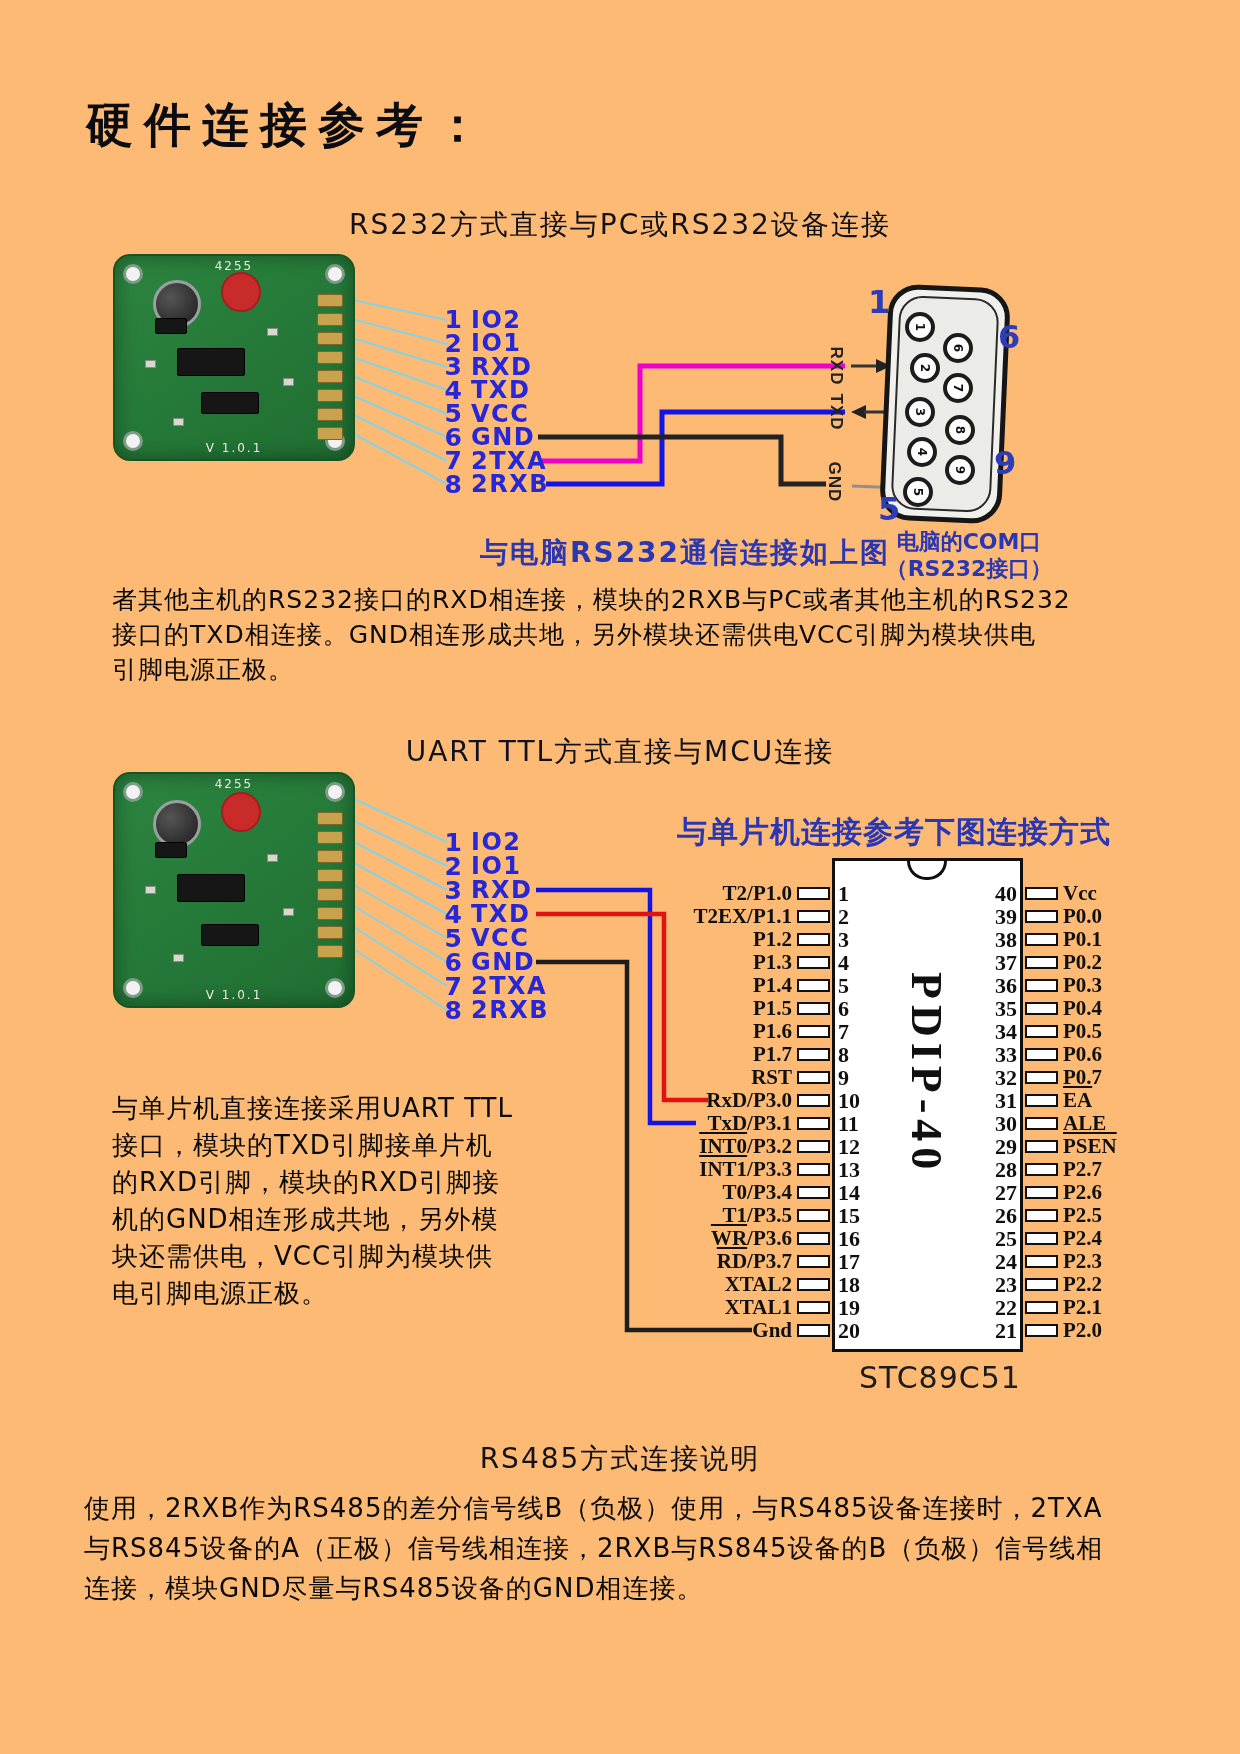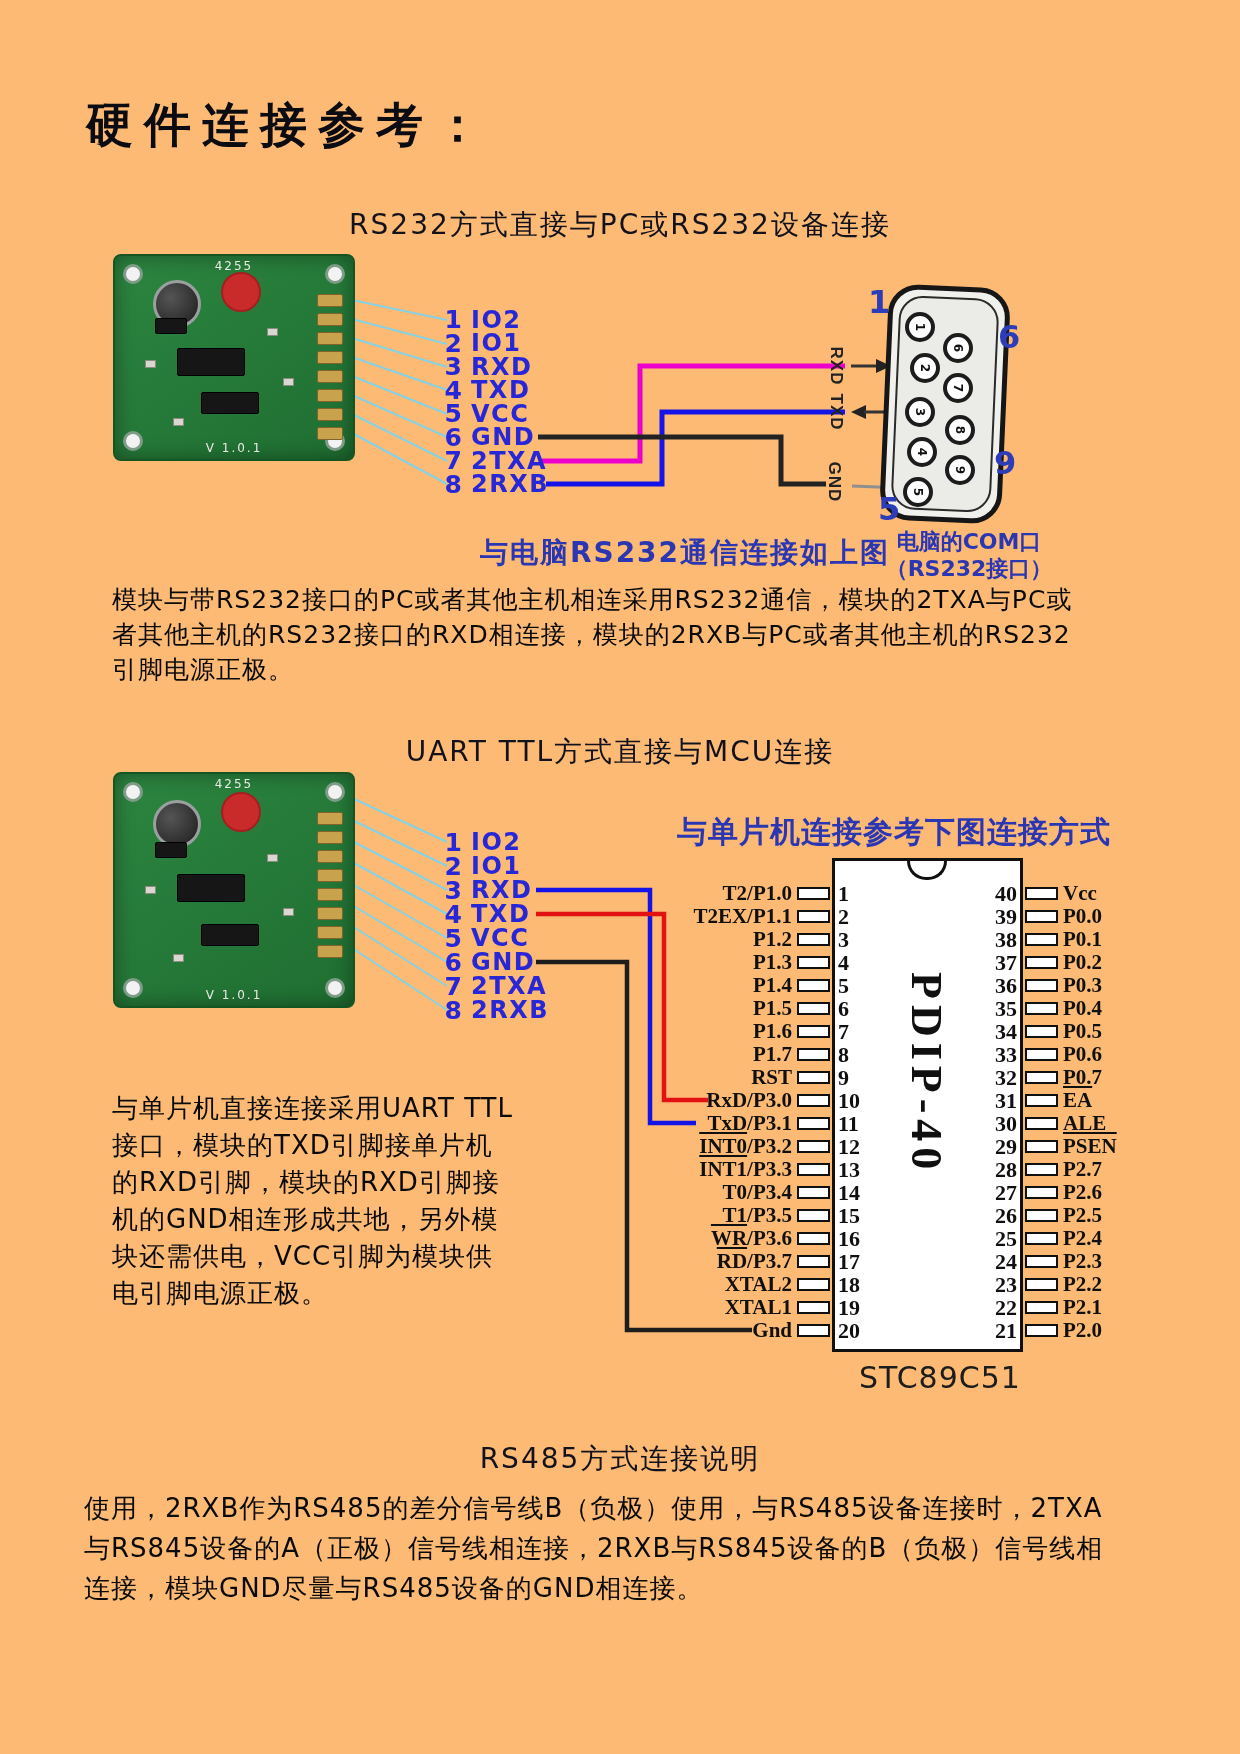--- a/index.html
+++ b/index.html
@@ -13,21 +13,21 @@
   .sec-head{left:0;width:1240px;text-align:center;font-size:28px;font-weight:normal;color:#12121c;letter-spacing:2px;}
 
   
   .pline{white-space:nowrap;}
   .para1{left:112px;top:582px;font-size:25px;line-height:35px;color:#0a0a0a;letter-spacing:1px;}
   .para-uart{left:112px;top:1090px;font-size:26px;line-height:37px;color:#0a0a0a;letter-spacing:1px;}
   .para3{left:84px;top:1488px;font-size:26px;line-height:40px;color:#0a0a0a;letter-spacing:1px;}
 
   
   .pcb{position:absolute;z-index:2;background:linear-gradient(145deg,#2c8540,#1f6e31);
-       border:2px solid #155522;border-radius:8px;box-shadow:inset 0 0 20px rgba(0,0,0,.38);}
+       border:2px solid #155522;border-radius:17px;box-shadow:inset 0 0 20px rgba(0,0,0,.38);}
   .hole{position:absolute;width:14px;height:14px;border-radius:50%;background:#f2f2f2;border:3px solid #7f9c88;}
   .cap{position:absolute;width:42px;height:42px;border-radius:50%;
        background:radial-gradient(circle at 35% 35%,#555,#1c1c1c);border:3px solid #9aa0a0;}
   .sticker{position:absolute;width:36px;height:36px;border-radius:50%;background:#c92a2a;border:2px solid #a32020;}
   .ic{position:absolute;background:#161616;border:1px solid #000;border-radius:2px;}
   .smd{position:absolute;background:#d8d8d0;border:1px solid #8b8b80;}
   .hdr{position:absolute;right:10px;top:38px;display:flex;flex-direction:column;}
   .hpin{width:24px;height:11px;background:#c9a24e;border:1px solid #82642a;margin-bottom:6px;border-radius:2px;}
   .pcb-text{position:absolute;width:100%;text-align:center;color:#e9e9e2;font-size:12px;letter-spacing:2px;}
 
@@ -228,22 +228,22 @@
   <div class="abs vsig" style="left:804px;top:472px;">GND</div>
 
   <div class="abs blue-cap" style="left:440px;top:534px;width:490px;text-align:center;font-size:28px;letter-spacing:2px;">与电脑RS232通信连接如上图</div>
   <div class="abs blue-cap" style="left:884px;top:528px;width:170px;text-align:center;font-size:22px;line-height:27px;">
     <div>电脑的COM口</div>
     <div>（RS232接口）</div>
   </div>
 
   <div class="abs para1">
 
-  <div class="pline">模块与带RS232接口的PC或者其他主机相连采用RS232通信，模块的2TXA与PC或</div>
       <div class="pline">者其他主机的RS232接口的RXD相连接，模块的2RXB与PC或者其他主机的RS232</div>
+      <div class="pline">接口的TXD相连接。GND相连形成共地，另外模块还需供电VCC引脚为模块供电</div>
       <div class="pline">引脚电源正极。</div>
     </div>
 
   <div class="abs sec-head" style="top:733px;">UART TTL方式直接与MCU连接</div>
 
   <div class="pcb" style="left:113px;top:772px;width:238px;height:232px;">
     <div class="hole" style="top:8px;left:8px;"></div>
     <div class="hole" style="top:8px;right:8px;"></div>
     <div class="hole" style="bottom:8px;left:8px;"></div>
     <div class="hole" style="bottom:8px;right:8px;"></div>

